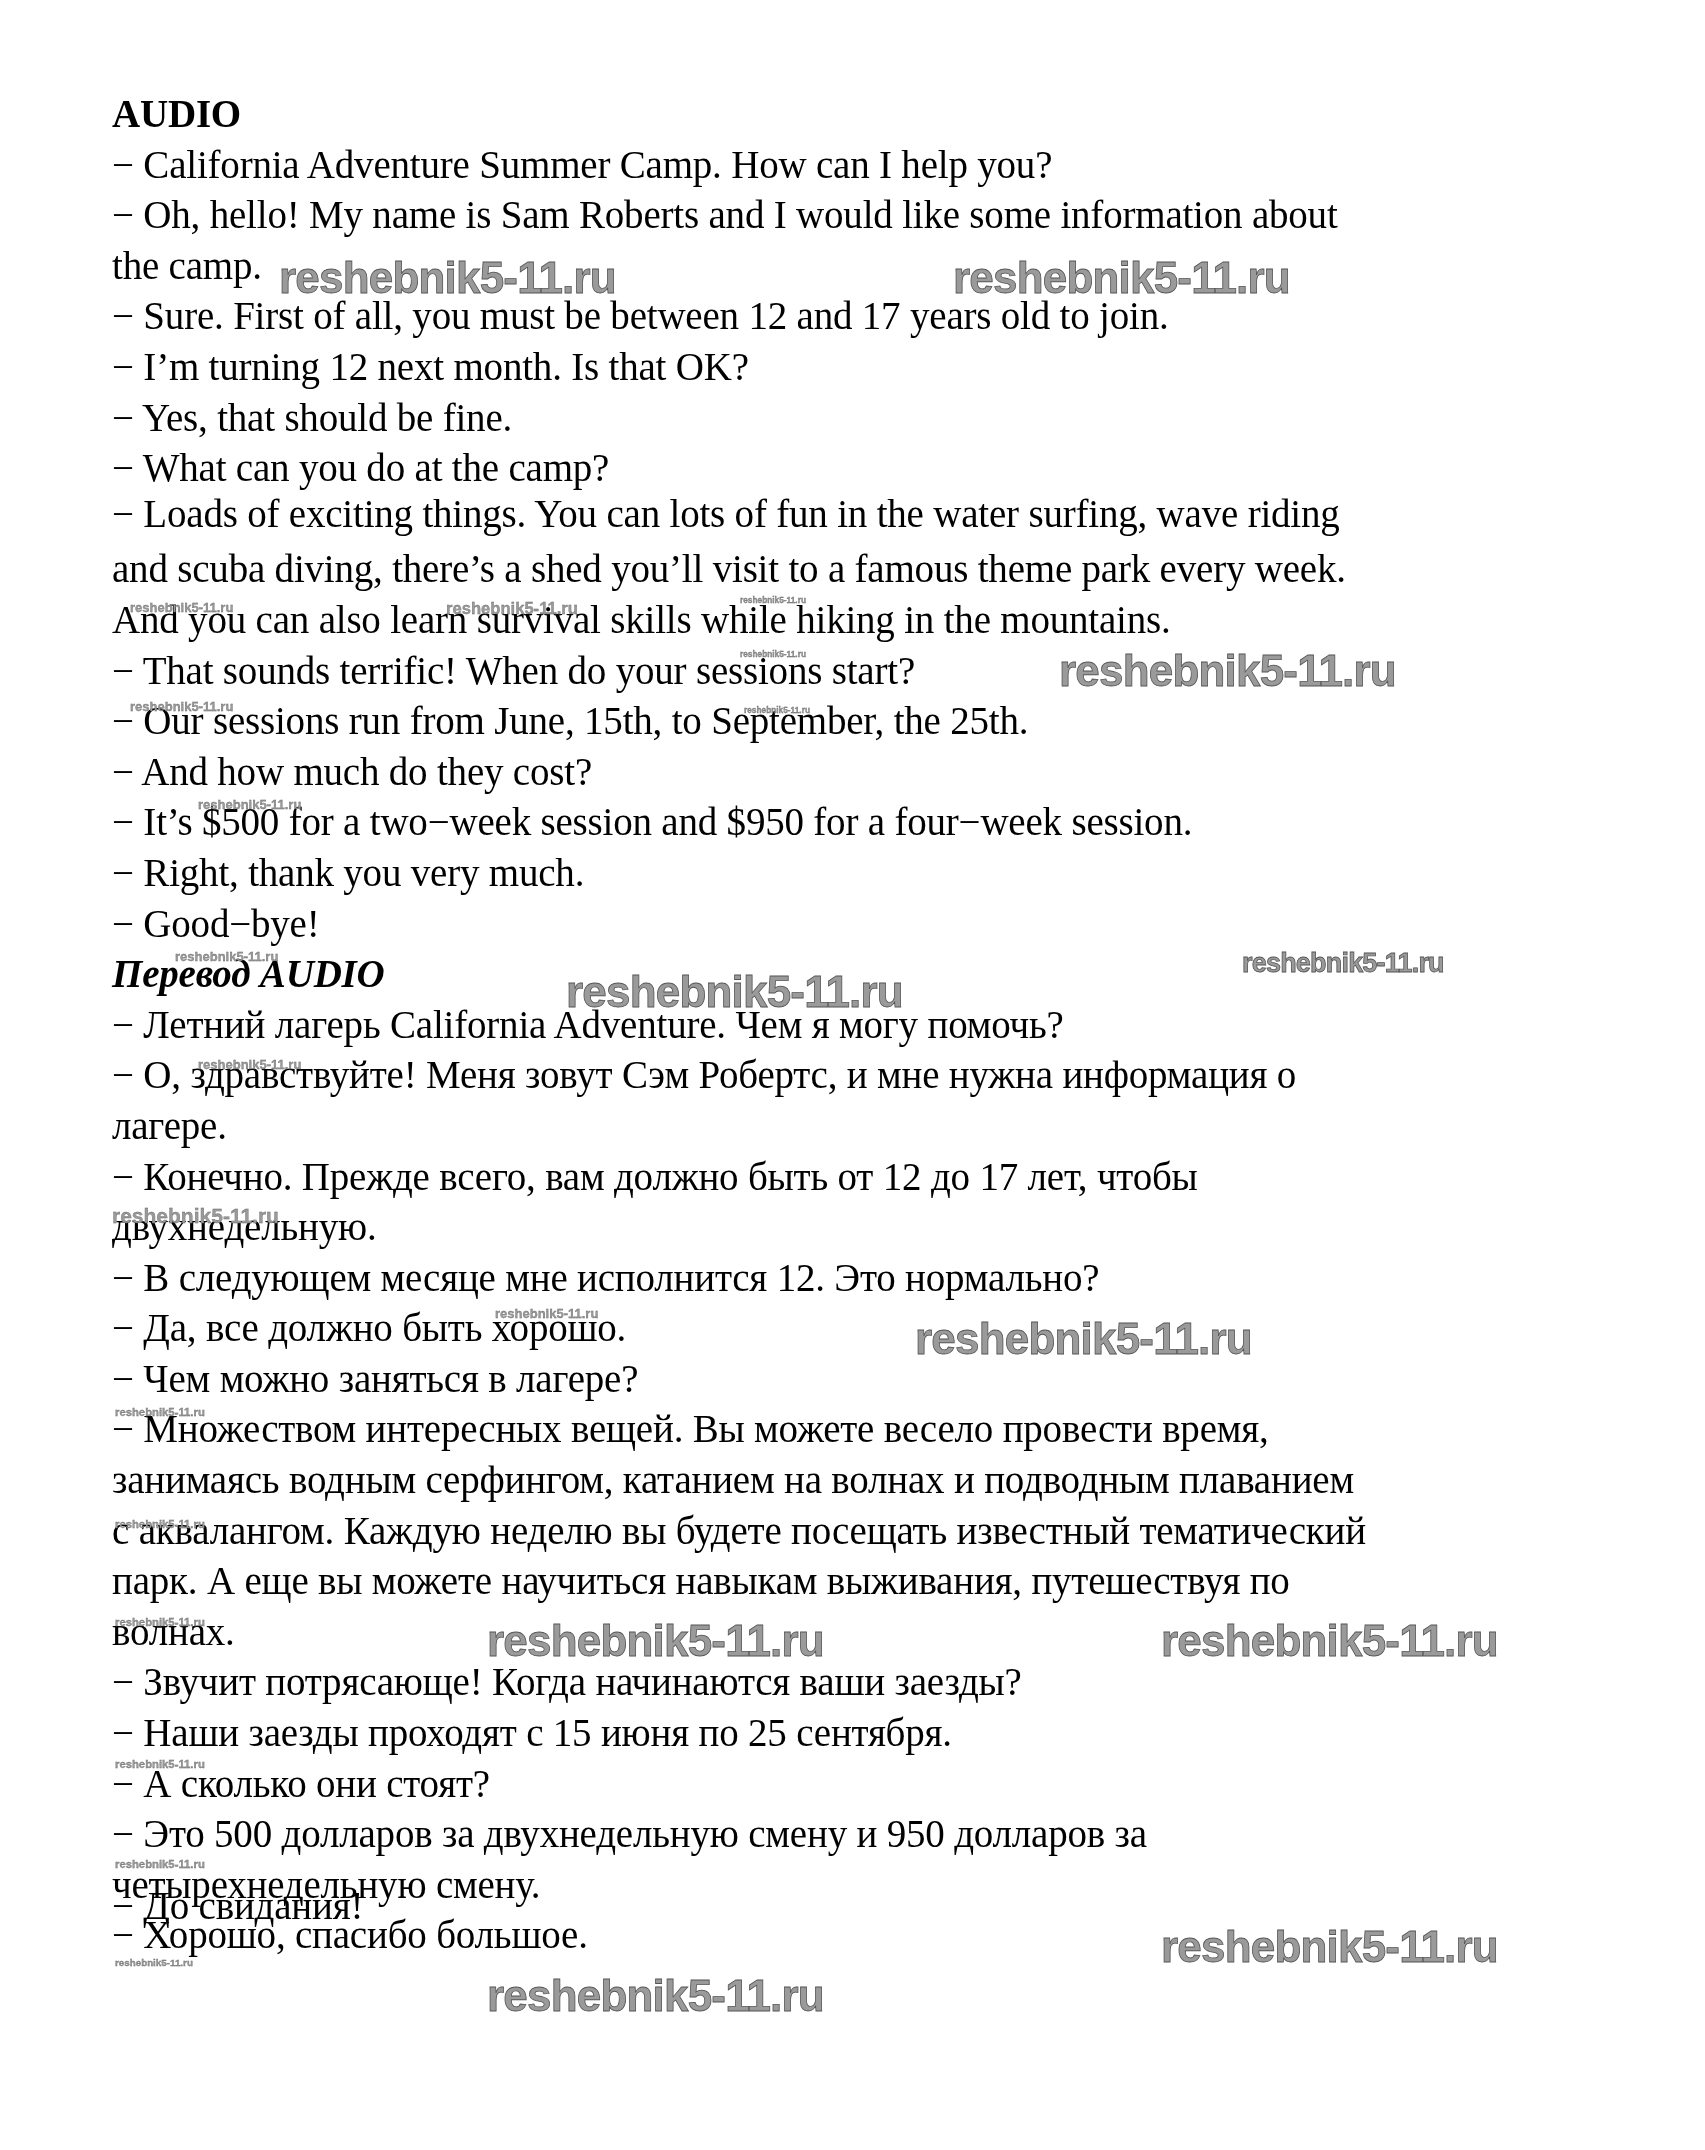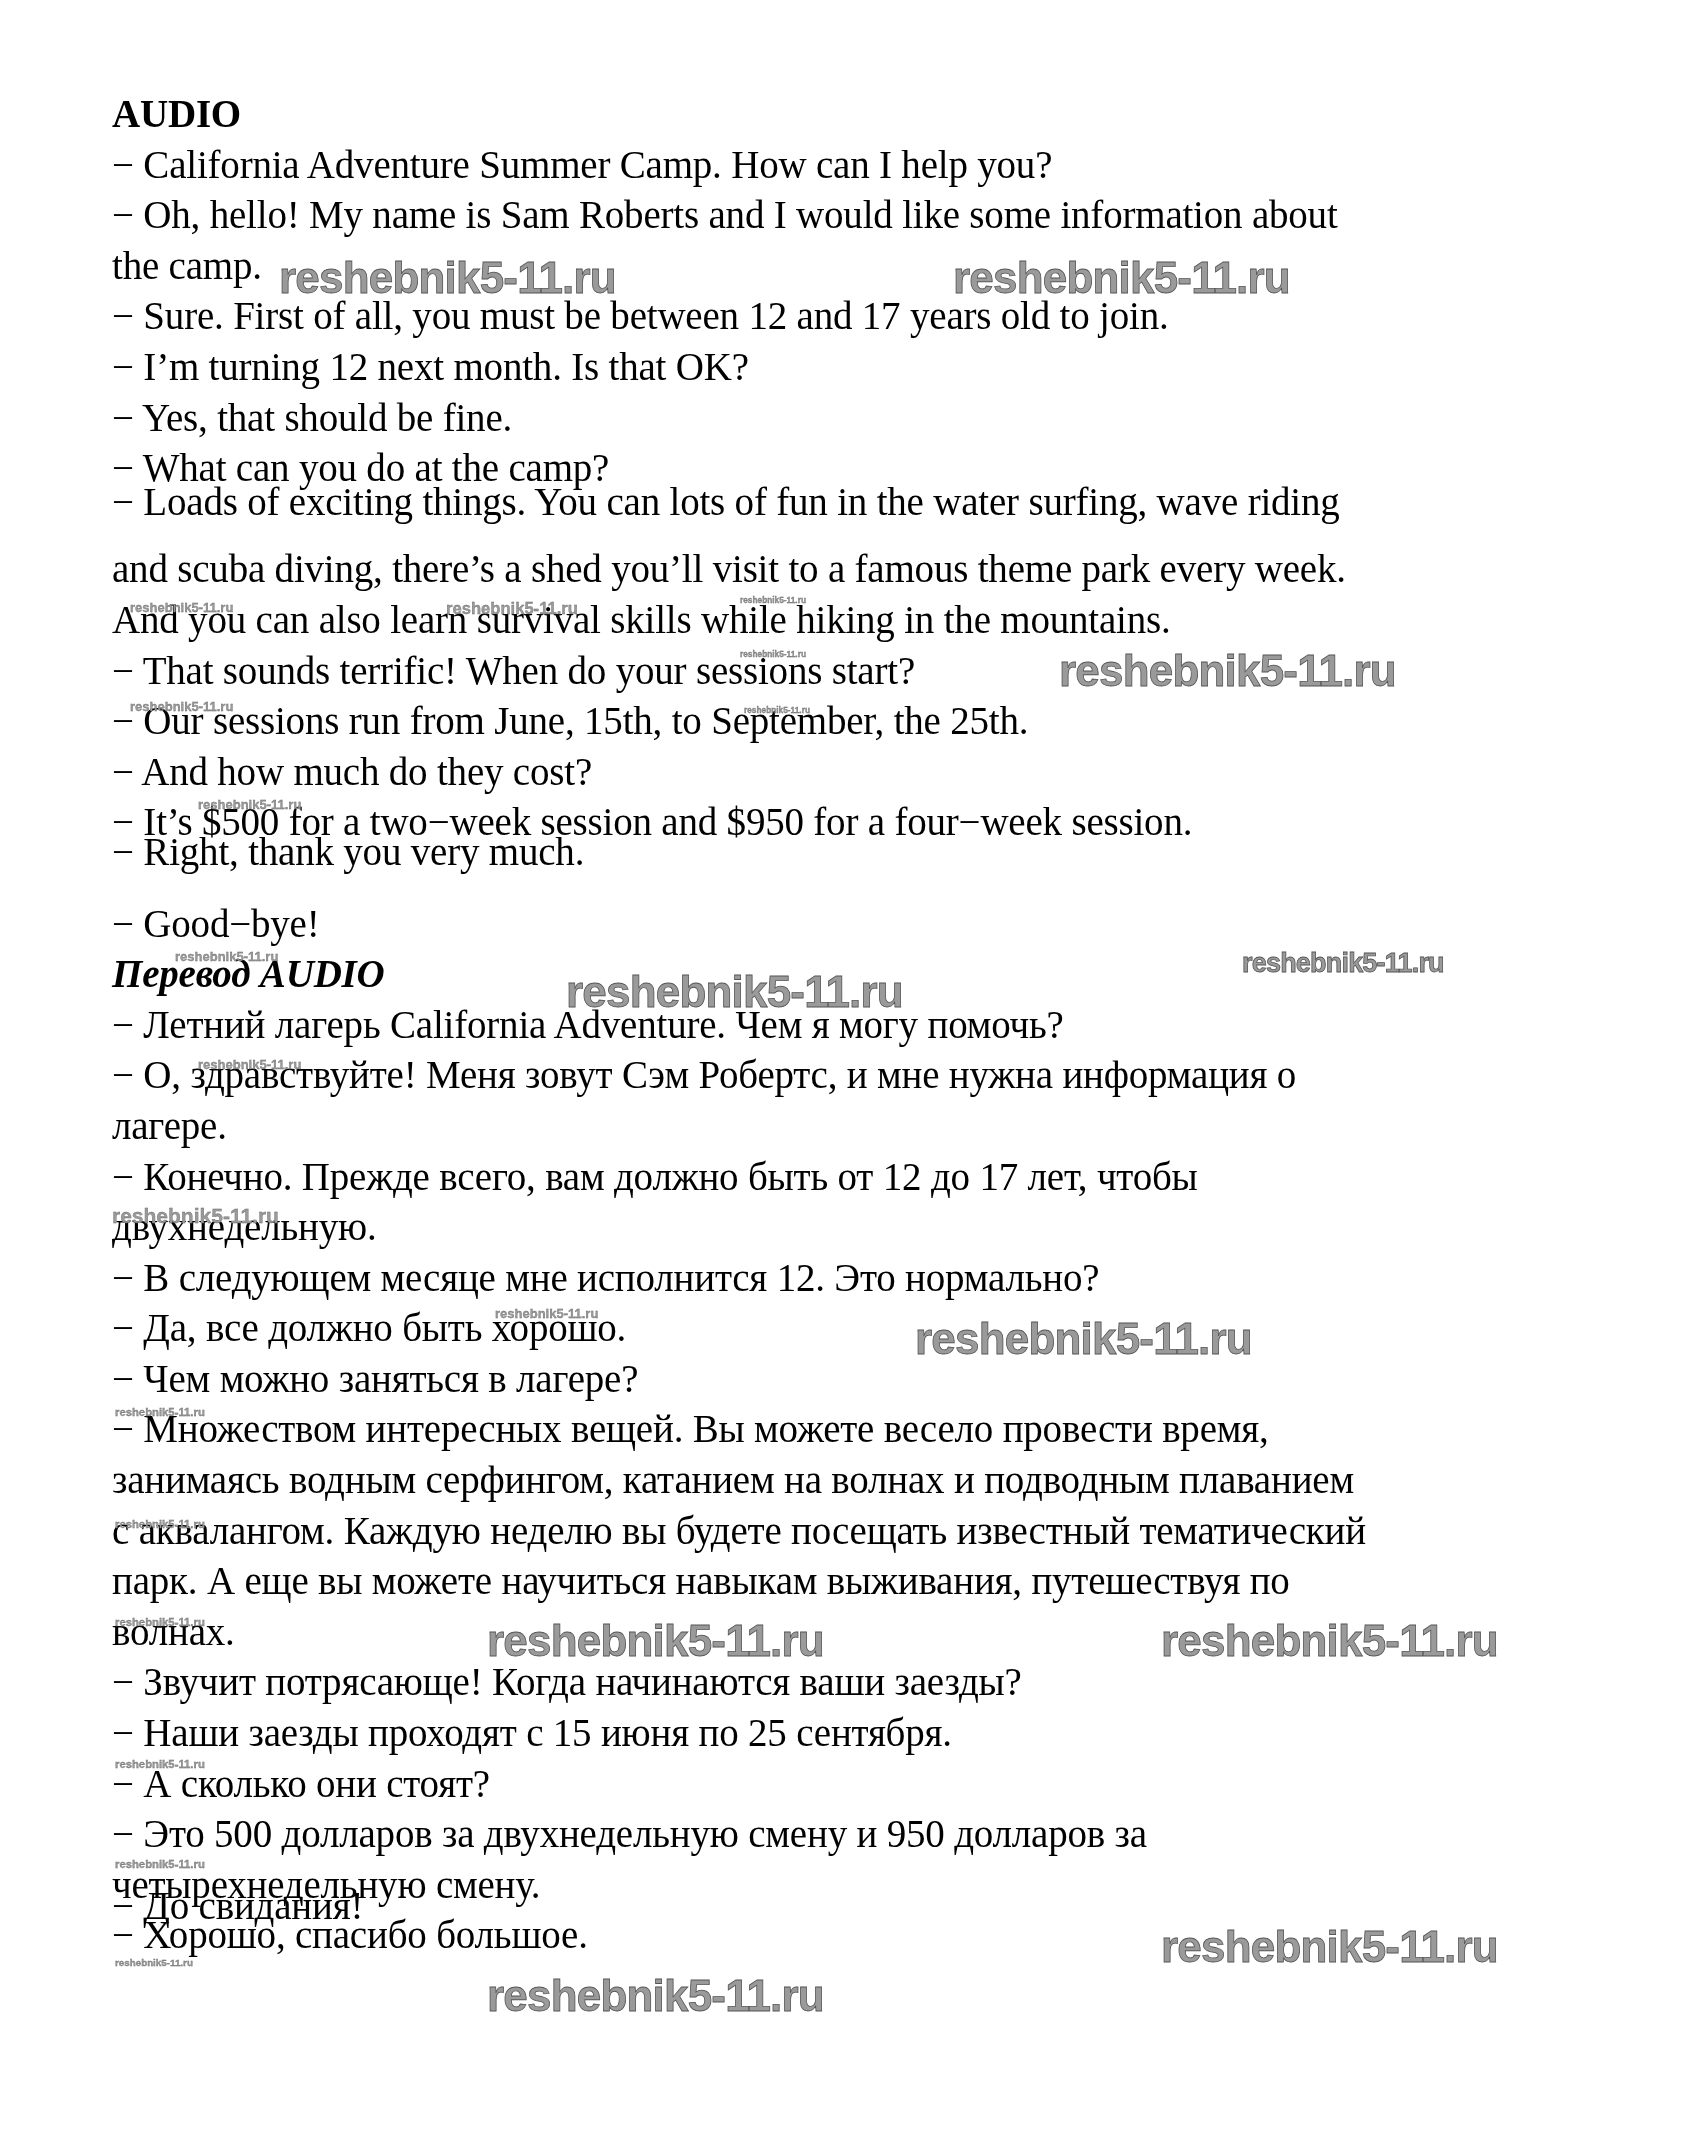--- a/index.html
+++ b/index.html
@@ -21,28 +21,28 @@
 <div class="page">
 
   <div class="line heading" style="top:0px">AUDIO</div>
   <div class="line" style="top:51px">− California Adventure Summer Camp. How can I help you?</div>
   <div class="line" style="top:101px">− Oh, hello! My name is Sam Roberts and I would like some information about</div>
   <div class="line" style="top:152px">the camp.</div>
   <div class="line" style="top:202px">− Sure. First of all, you must be between 12 and 17 years old to join.</div>
   <div class="line" style="top:253px">− I’m turning 12 next month. Is that OK?</div>
   <div class="line" style="top:304px">− Yes, that should be fine.</div>
   <div class="line" style="top:354px">− What can you do at the camp?</div>
-  <div class="line" style="top:388px">− Loads of exciting things. You can lots of fun in the water surfing, wave riding</div>
+  <div class="line" style="top:400px">− Loads of exciting things. You can lots of fun in the water surfing, wave riding</div>
   <div class="line" style="top:455px">and scuba diving, there’s a shed you’ll visit to a famous theme park every week.</div>
   <div class="line" style="top:506px">And you can also learn survival skills while hiking in the mountains.</div>
   <div class="line" style="top:557px">− That sounds terrific! When do your sessions start?</div>
   <div class="line" style="top:607px">− Our sessions run from June, 15th, to September, the 25th.</div>
   <div class="line" style="top:658px">− And how much do they cost?</div>
   <div class="line" style="top:708px">− It’s $500 for a two−week session and $950 for a four−week session.</div>
-  <div class="line" style="top:738px">− Right, thank you very much.</div>
+  <div class="line" style="top:759px">− Right, thank you very much.</div>
   <div class="line" style="top:810px">− Good−bye!</div>
 
   <div class="line heading-italic" style="top:860px">Перевод AUDIO</div>
   <div class="line" style="top:911px">− Летний лагерь California Adventure. Чем я могу помочь?</div>
   <div class="line" style="top:961px">− О, здравствуйте! Меня зовут Сэм Робертс, и мне нужна информация о</div>
   <div class="line" style="top:1012px">лагере.</div>
   <div class="line" style="top:1063px">− Конечно. Прежде всего, вам должно быть от 12 до 17 лет, чтобы</div>
   <div class="line" style="top:1113px">двухнедельную.</div>
   <div class="line" style="top:1164px">− В следующем месяце мне исполнится 12. Это нормально?</div>
   <div class="line" style="top:1214px">− Да, все должно быть хорошо.</div>

